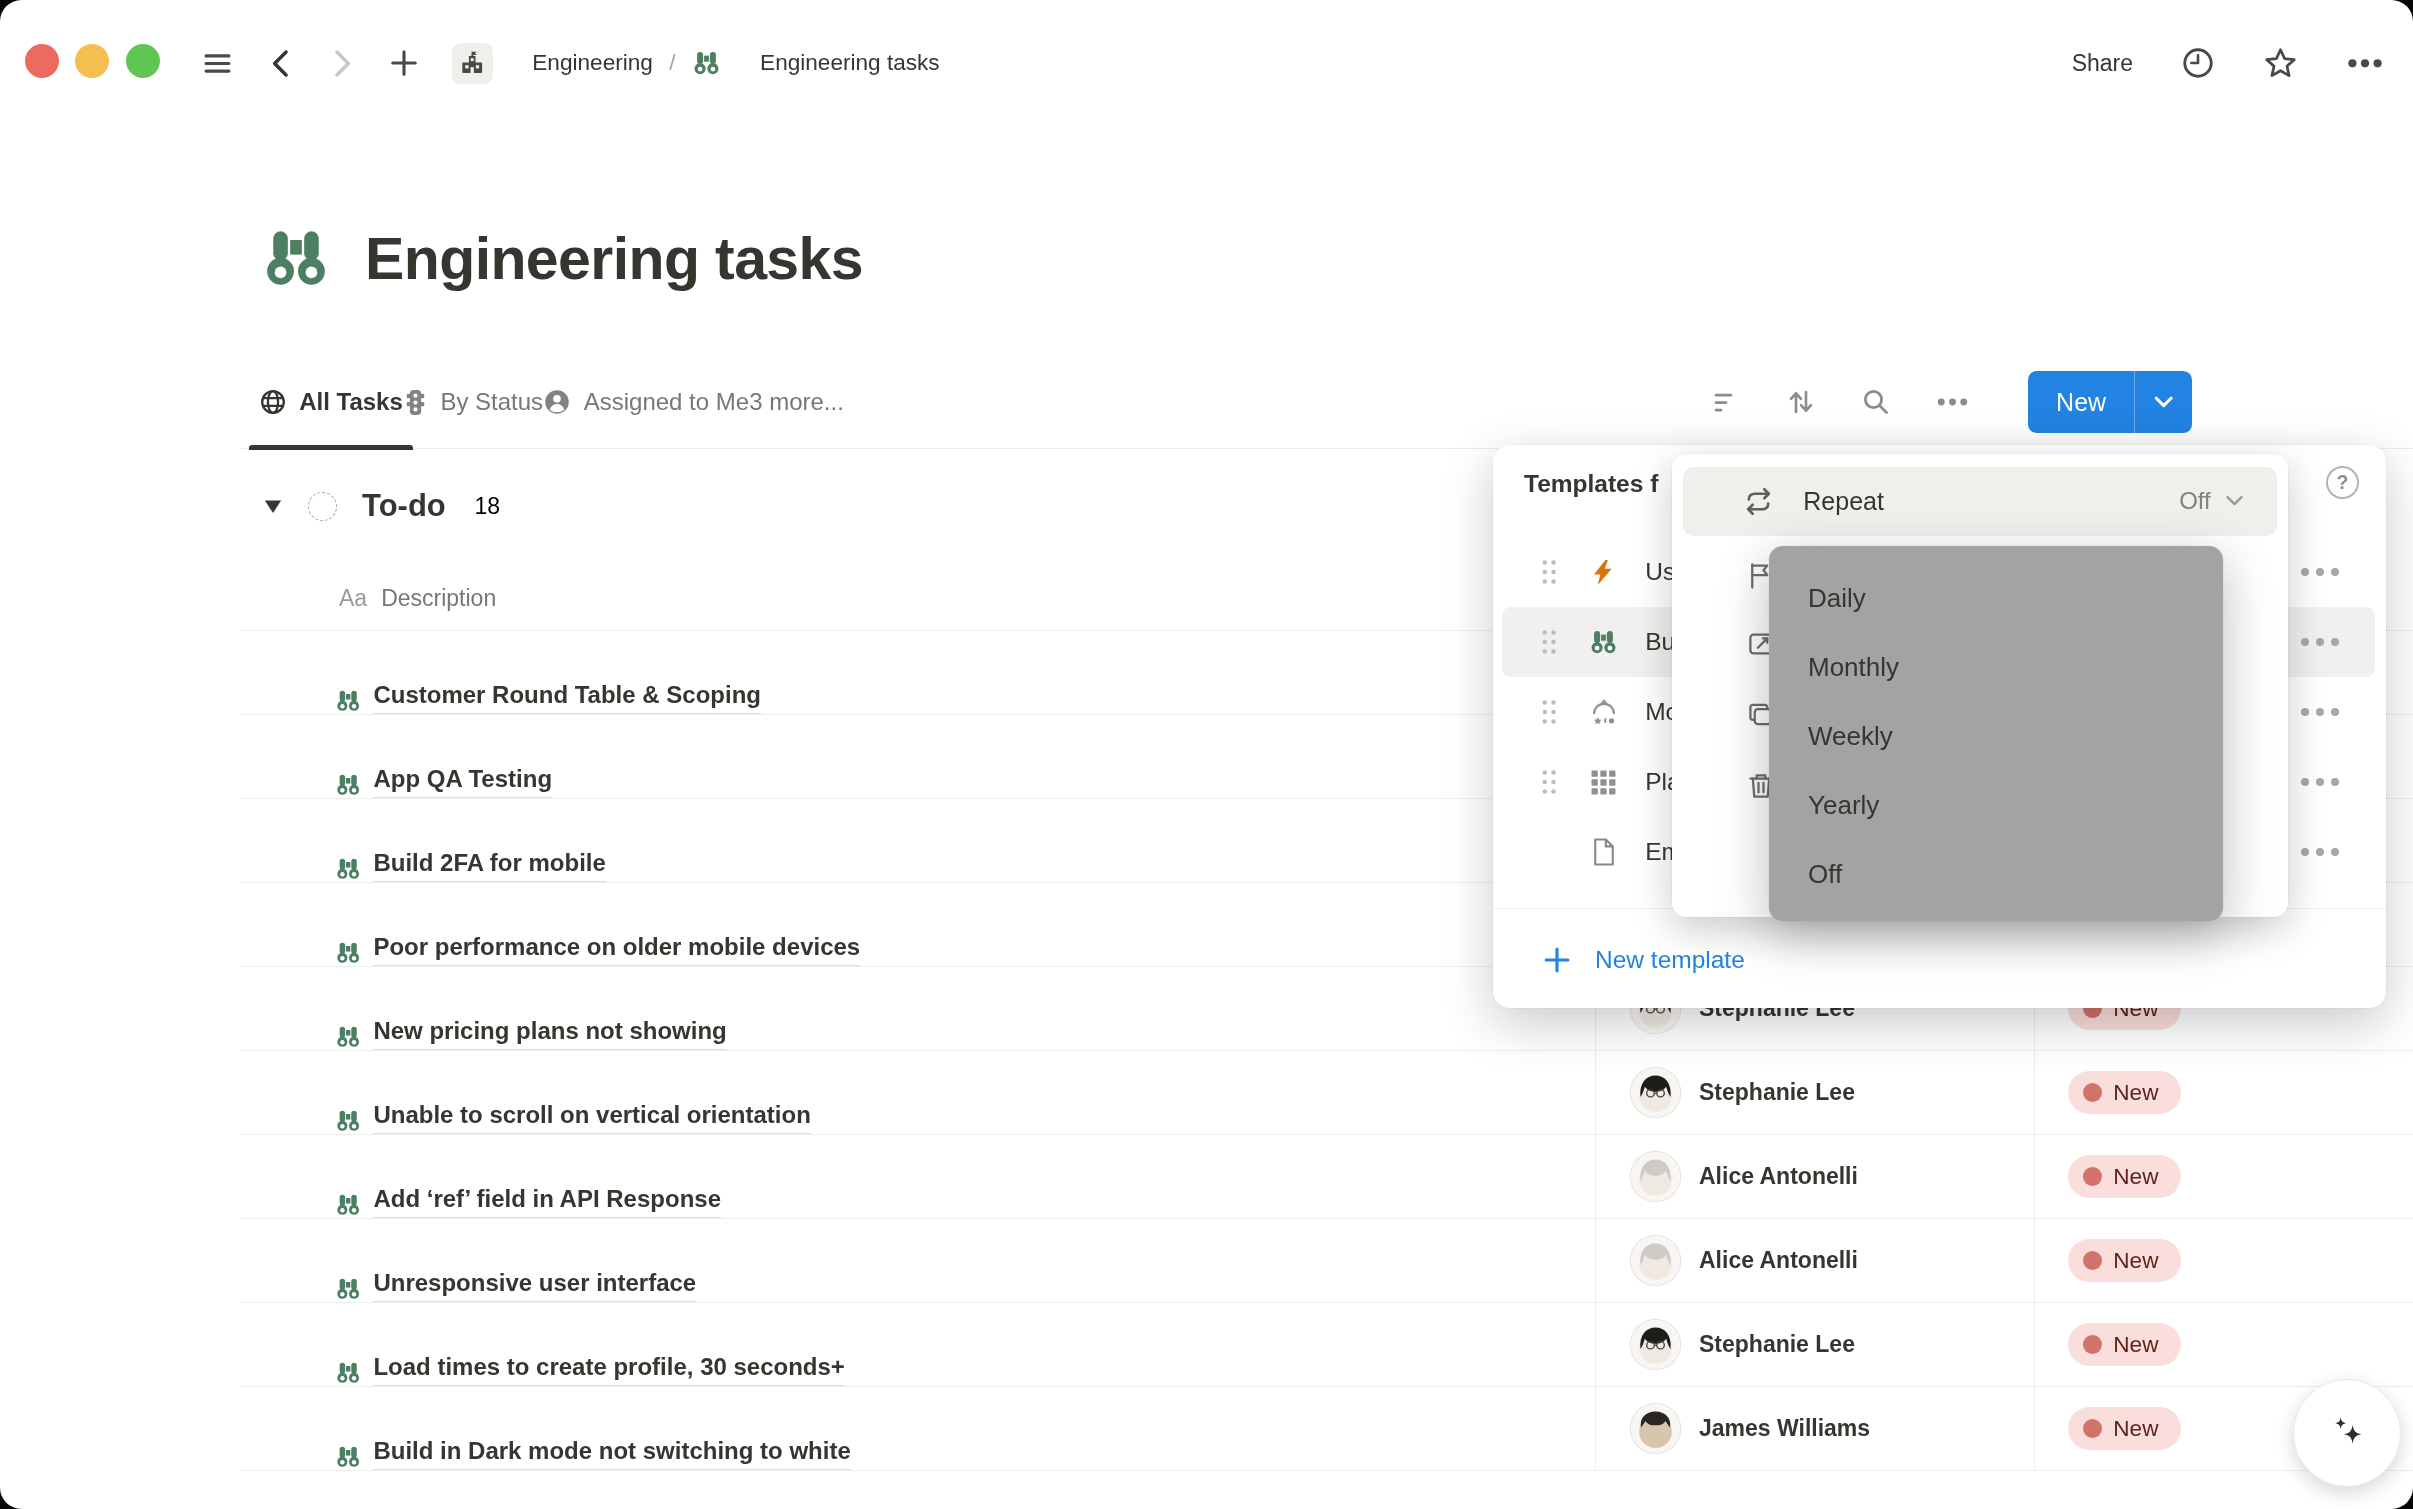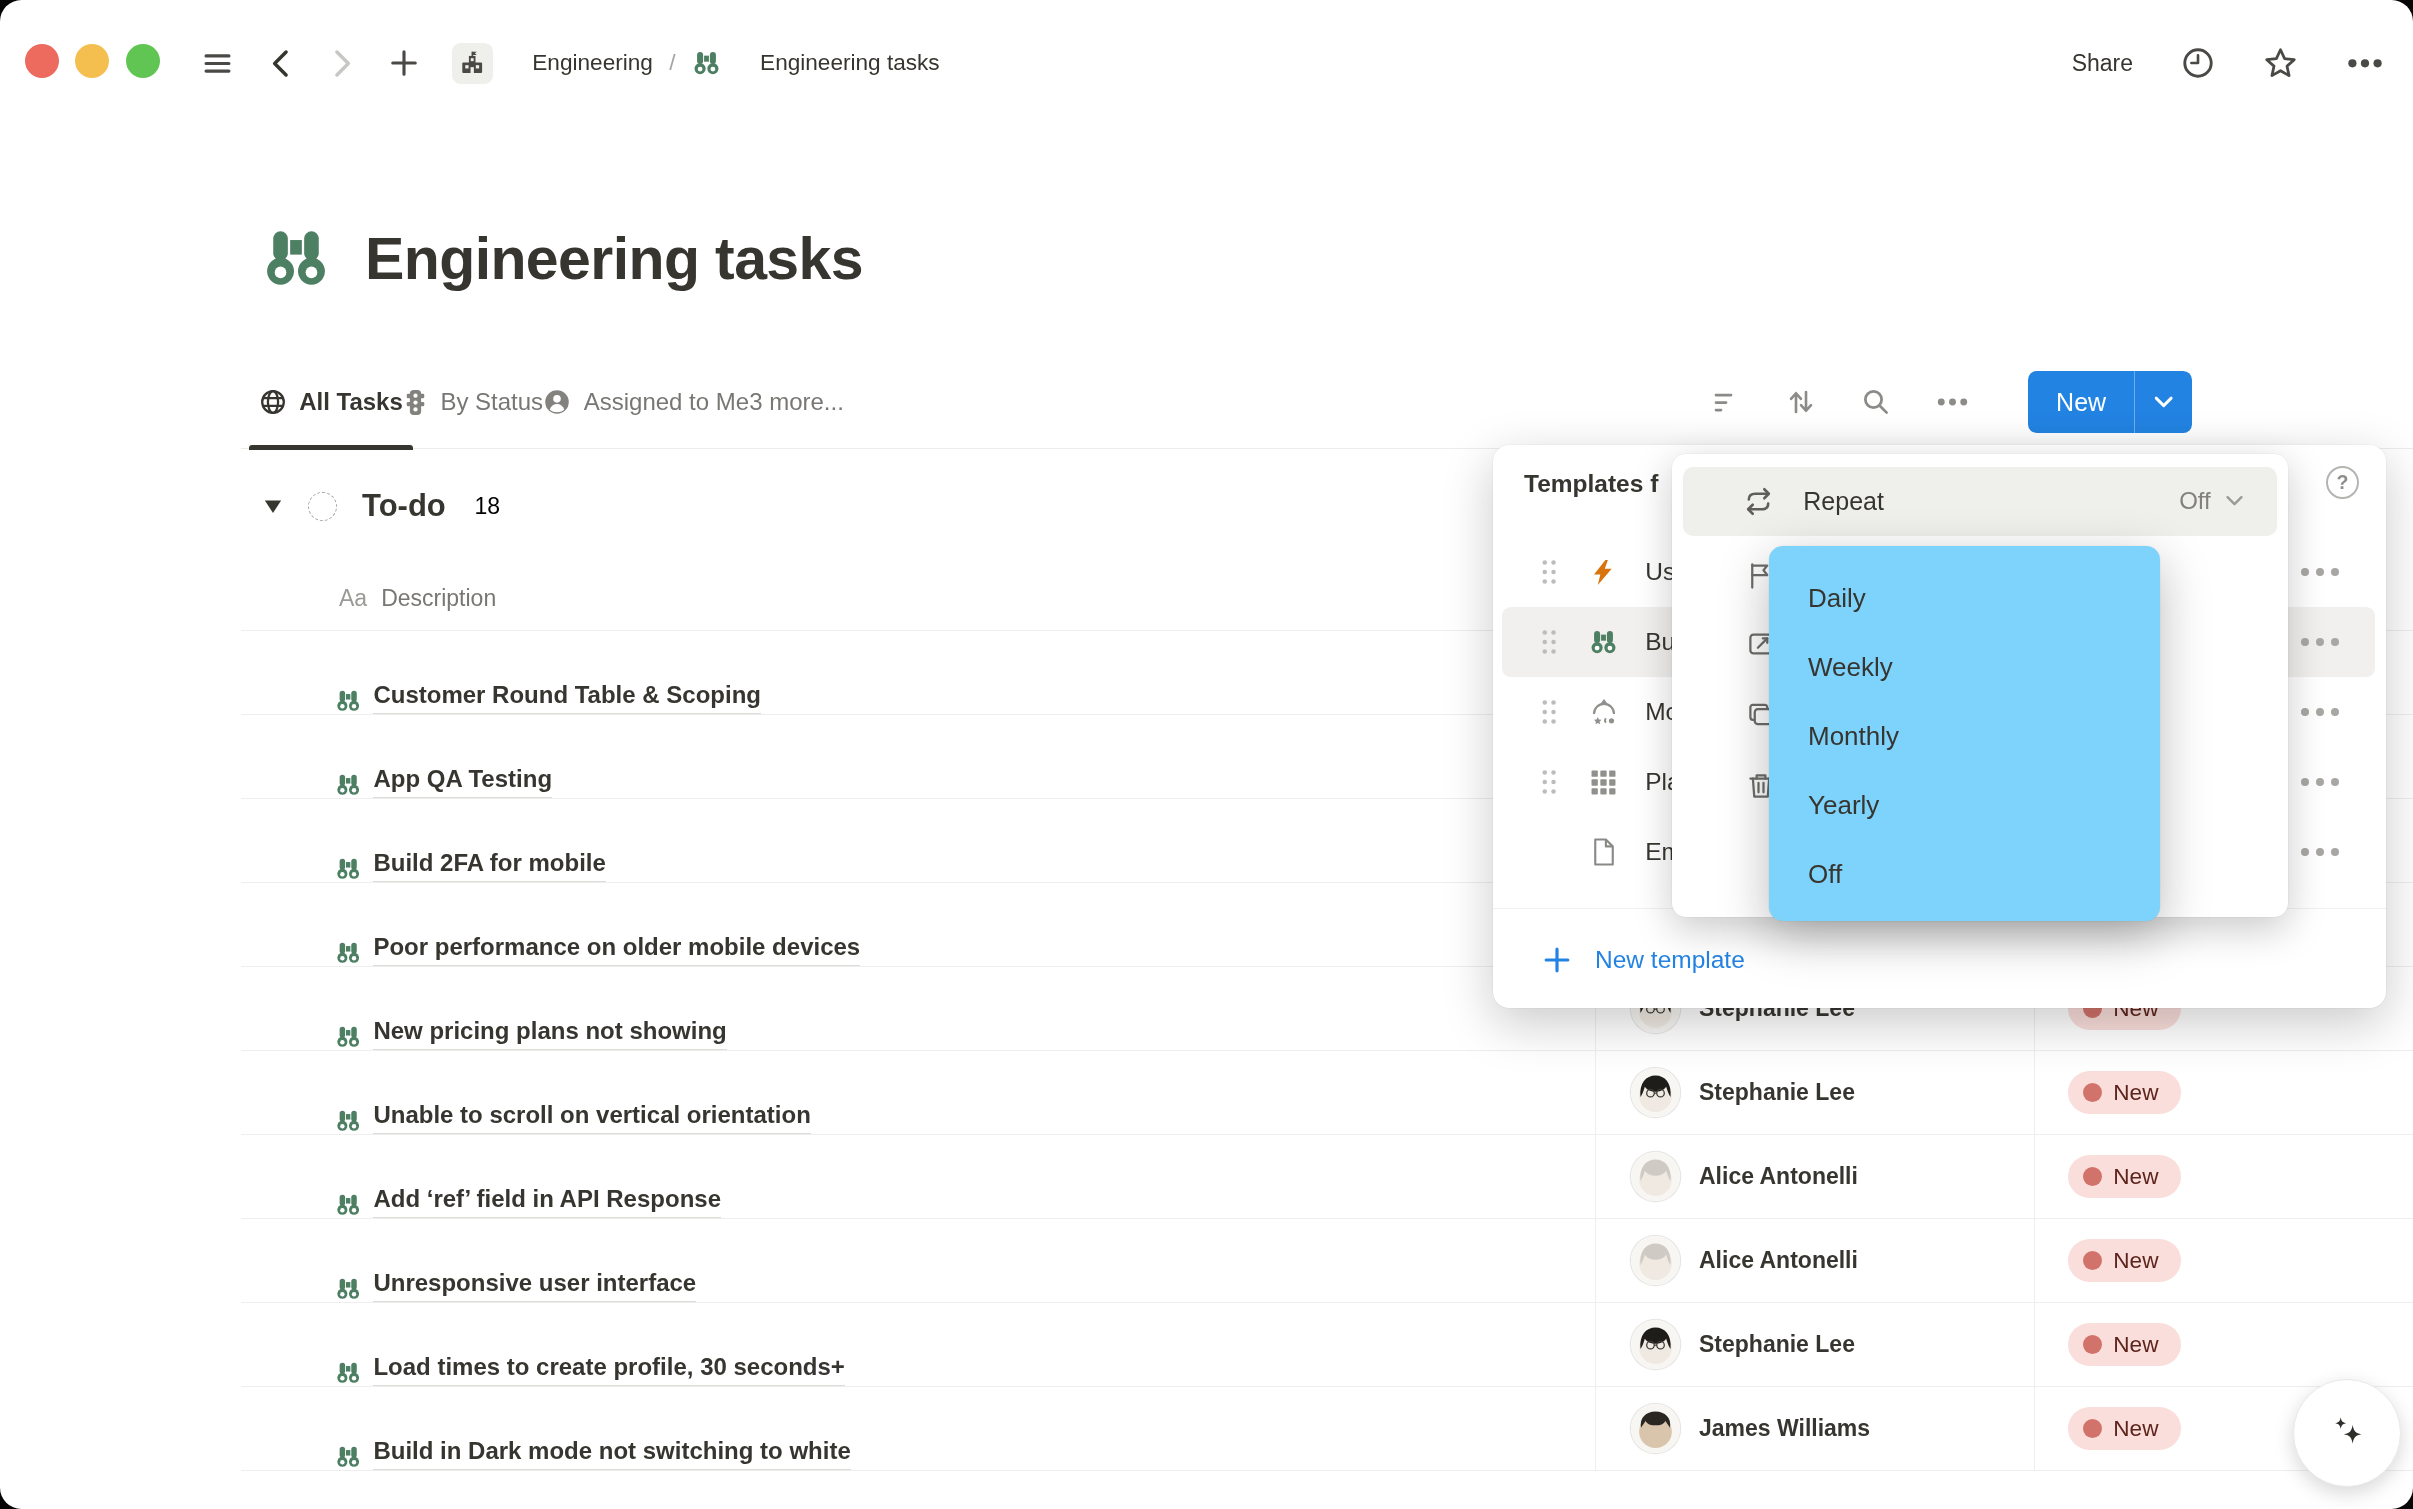--- a/index.html
+++ b/index.html
@@ -88,21 +88,21 @@
   .ctxmenu{position:absolute;left:1672px;top:454px;width:616px;height:463px;background:#fff;border-radius:14px;
            box-shadow:0 0 0 0.6px rgba(15,15,15,.05),0 11.3px 38px rgba(15,15,15,.22);z-index:20;}
   .repeat-pill{position:absolute;left:11.3px;right:11.3px;top:12.6px;height:69px;background:#EFEFEC;border-radius:10px;
                display:flex;align-items:center;padding:0 33px 0 60px;}
   .repeat-pill .rlabel{font-size:25px;color:var(--text);margin-left:29px;flex:1;}
   .repeat-pill .rvalue{font-size:24px;color:#82817E;margin-right:14px;}
   .ctx-icons{position:absolute;left:74px;top:0;}
   .ctx-ic{position:absolute;width:30px;height:30px;}
 
   
-  .submenu{position:absolute;left:1769px;top:546px;width:391px;height:375px;background:#7dd3fc;border-radius:14px;
+  .submenu{position:absolute;left:1769px;top:546px;width:454px;height:375px;background:#a3a3a3;border-radius:14px;
            box-shadow:0 0 0 0.6px rgba(15,15,15,.05),0 15px 50px rgba(15,15,15,.28);z-index:30;padding:17.6px 0 0 39px;}
   .sub-item{height:69px;display:flex;align-items:center;font-size:26px;color:var(--text);}
 
   
   .sparkle-btn{position:absolute;left:2293px;top:1379px;width:108px;height:108px;border-radius:50%;background:#fff;
                border:1.3px solid #E9E8E6;box-shadow:0 6.3px 19px rgba(15,15,15,.16);display:flex;align-items:center;justify-content:center;z-index:40;}
   svg{display:block;}
 </style>
 </head>
 <body>
@@ -850,22 +850,22 @@
                 <path d="M11 12l2.2 29h21.6L37 12"></path>
                 <path d="M20 19v15M28 19v15"></path>
               </g>
             </svg>
         </span>
       </div>
     </div>
 
     <div class="submenu" id="repeat-menu">
         <div class="sub-item">Daily</div>
+        <div class="sub-item">Monthly</div>
         <div class="sub-item">Weekly</div>
-        <div class="sub-item">Monthly</div>
         <div class="sub-item">Yearly</div>
         <div class="sub-item">Off</div>
       </div>
 
     <div class="sparkle-btn">
       <span>
         <svg width="54" height="54" viewBox="0 0 86 86">
             <g fill="#2F2E2B">
               <path d="M52 30c1.6 10 4.5 13.5 14 15-9.5 1.5-12.4 5-14 15-1.6-10-4.5-13.5-14-15 9.5-1.5 12.4-5 14-15z"></path>
               <path d="M33 18c1 6.2 2.9 8.4 9 9.4-6.1 1-8 3.2-9 9.4-1-6.2-2.9-8.4-9-9.4 6.1-1 8-3.2 9-9.4z"></path>

